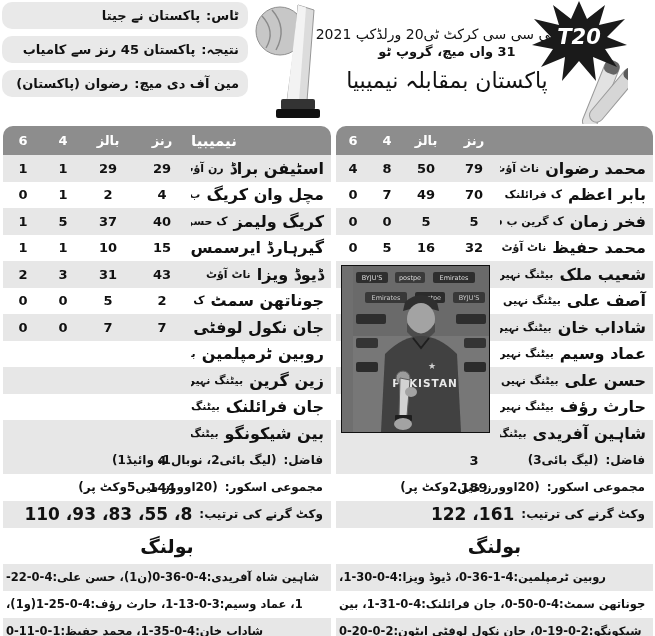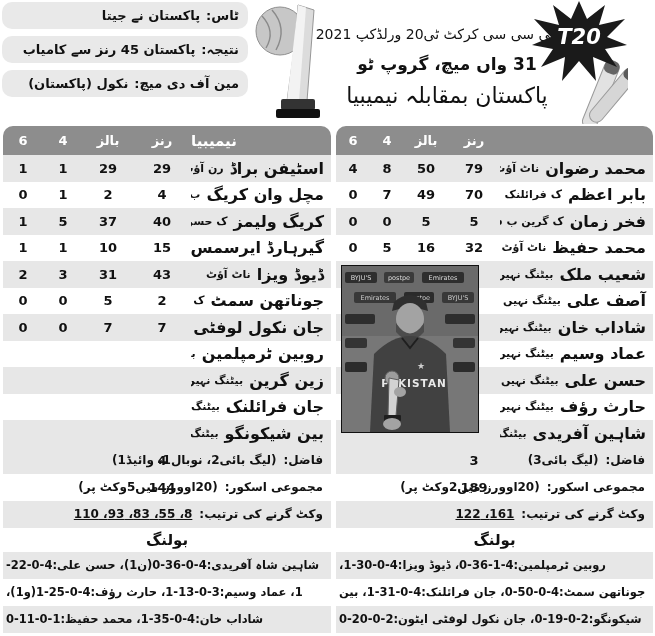--- a/index.html
+++ b/index.html
@@ -6,21 +6,21 @@
   body{width:655px;height:636px;position:relative;overflow:hidden;background:#fff;
        font-family:"DejaVu Sans",sans-serif;color:#111;}
   
   .top-info{position:absolute;left:2px;top:2px;width:246px;}
   .info-row{background:#e9e9e9;border-radius:10px;margin:0 0 7px 0;padding:6px 9px;
             direction:rtl;display:flex;gap:6px;align-items:center;
             font-weight:bold;font-size:13px;white-space:nowrap;overflow:hidden;}
   .trophy-wrap{position:absolute;left:248px;top:1px;width:88px;height:122px;}
   .title-wrap{position:absolute;left:336px;top:2px;width:222px;text-align:center;direction:rtl;}
   .t1{font-size:14px;font-weight:normal;margin-top:24px;white-space:nowrap;}
-  .t2{font-size:17px;font-weight:bold;margin-top:12px;}
+  .t2{font-size:13px;font-weight:bold;margin-top:2px;}
   .t3{font-size:22px;font-weight:normal;margin-top:9px;white-space:nowrap;}
   .logo-wrap{position:absolute;left:532px;top:1px;width:96px;height:123px;}
   
   .tbl{position:absolute;top:126px;}
   .tbl-left{left:3px;width:328px;--cols:40px 40px 50px 58px 1fr;--vleft:130px;--vw:58px;}
   .tbl-right{left:336px;width:317px;--cols:34px 34px 44px 52px 1fr;--vleft:112px;--vw:52px;}
   .thead{height:29px;background:#8d8d8d;border-radius:10px 10px 0 0;color:#fff;
          display:grid;grid-template-columns:var(--cols);align-items:center;font-weight:bold;}
   .thead .c{font-size:13px;}
   .tname{text-align:left;padding-right:10px;font-size:15px;direction:rtl;}
@@ -29,46 +29,46 @@
   .c{text-align:center;font-size:13px;font-weight:bold;}
   .ncell{direction:rtl;display:flex;align-items:center;gap:6px;padding-right:7px;
          overflow:hidden;white-space:nowrap;}
   .ncell.split{justify-content:space-between;padding-left:5px;}
   .bname{font-size:16px;font-weight:bold;text-align:center;}
   .dism{font-size:11px;font-weight:bold;}
   .frow{height:27px;position:relative;display:flex;direction:rtl;align-items:center;
         gap:7px;padding-right:8px;font-weight:bold;font-size:12px;}
   .fval{position:absolute;left:var(--vleft);width:var(--vw);text-align:center;
         font-size:13px;direction:ltr;}
-  .fnum{font-size:12px;text-decoration:underline;}
-  .bhead{height:24px;display:flex;align-items:center;justify-content:center;
-         font-weight:bold;font-size:15px;}
+  .fnum{font-size:17px;}
+  .bhead{height:36px;display:flex;align-items:center;justify-content:center;
+         font-weight:bold;font-size:19px;}
   .bowl{height:81px;line-height:27px;direction:rtl;text-align:left;font-weight:bold;
         font-size:11.5px;padding:0 3px;overflow:hidden;
         background:repeating-linear-gradient(to bottom,#e7e7e7 0 27px,#ffffff 27px 54px);}
   
   .photo{position:absolute;left:341px;top:265px;width:136px;height:166px;
-         border:1px solid #111;z-index:5;background:#6f6f6f;}
+         border:1px solid #111;z-index:5;background:#6f6f6f;padding-left:11px;}
   svg{display:block;}
 </style>
 </head>
 <body>
 
 <div class="top-info">
   <div class="info-row">
     <span>ٹاس:</span>
     <span>پاکستان نے جیتا</span>
   </div>
   <div class="info-row">
     <span>نتیجہ:</span>
     <span>پاکستان 45 رنز سے کامیاب</span>
   </div>
   <div class="info-row">
     <span>مین آف دی میچ:</span>
-    <span>نکول (پاکستان)</span>
+    <span>رضوان (پاکستان)</span>
   </div>
 </div>
 
 <div class="trophy-wrap">
   <svg viewBox="0 0 88 122" width="88" height="122">
     <circle cx="32" cy="30" r="24" fill="#c7c7c7" stroke="#8f8f8f"></circle>
     <path d="M14 15 q14 15 4 32 M24 9 q16 18 4 40" fill="none" stroke="#8a8a8a" stroke-width="1.4"></path>
     <polygon points="50,4 66,9 59,100 39,100 47,42" fill="#dcdcdc" stroke="#979797"></polygon>
     <polygon points="50,4 58,6.5 51,100 39,100" fill="#f3f3f3"></polygon>
     <rect x="33" y="98" width="34" height="11" rx="2" fill="#333"></rect>

